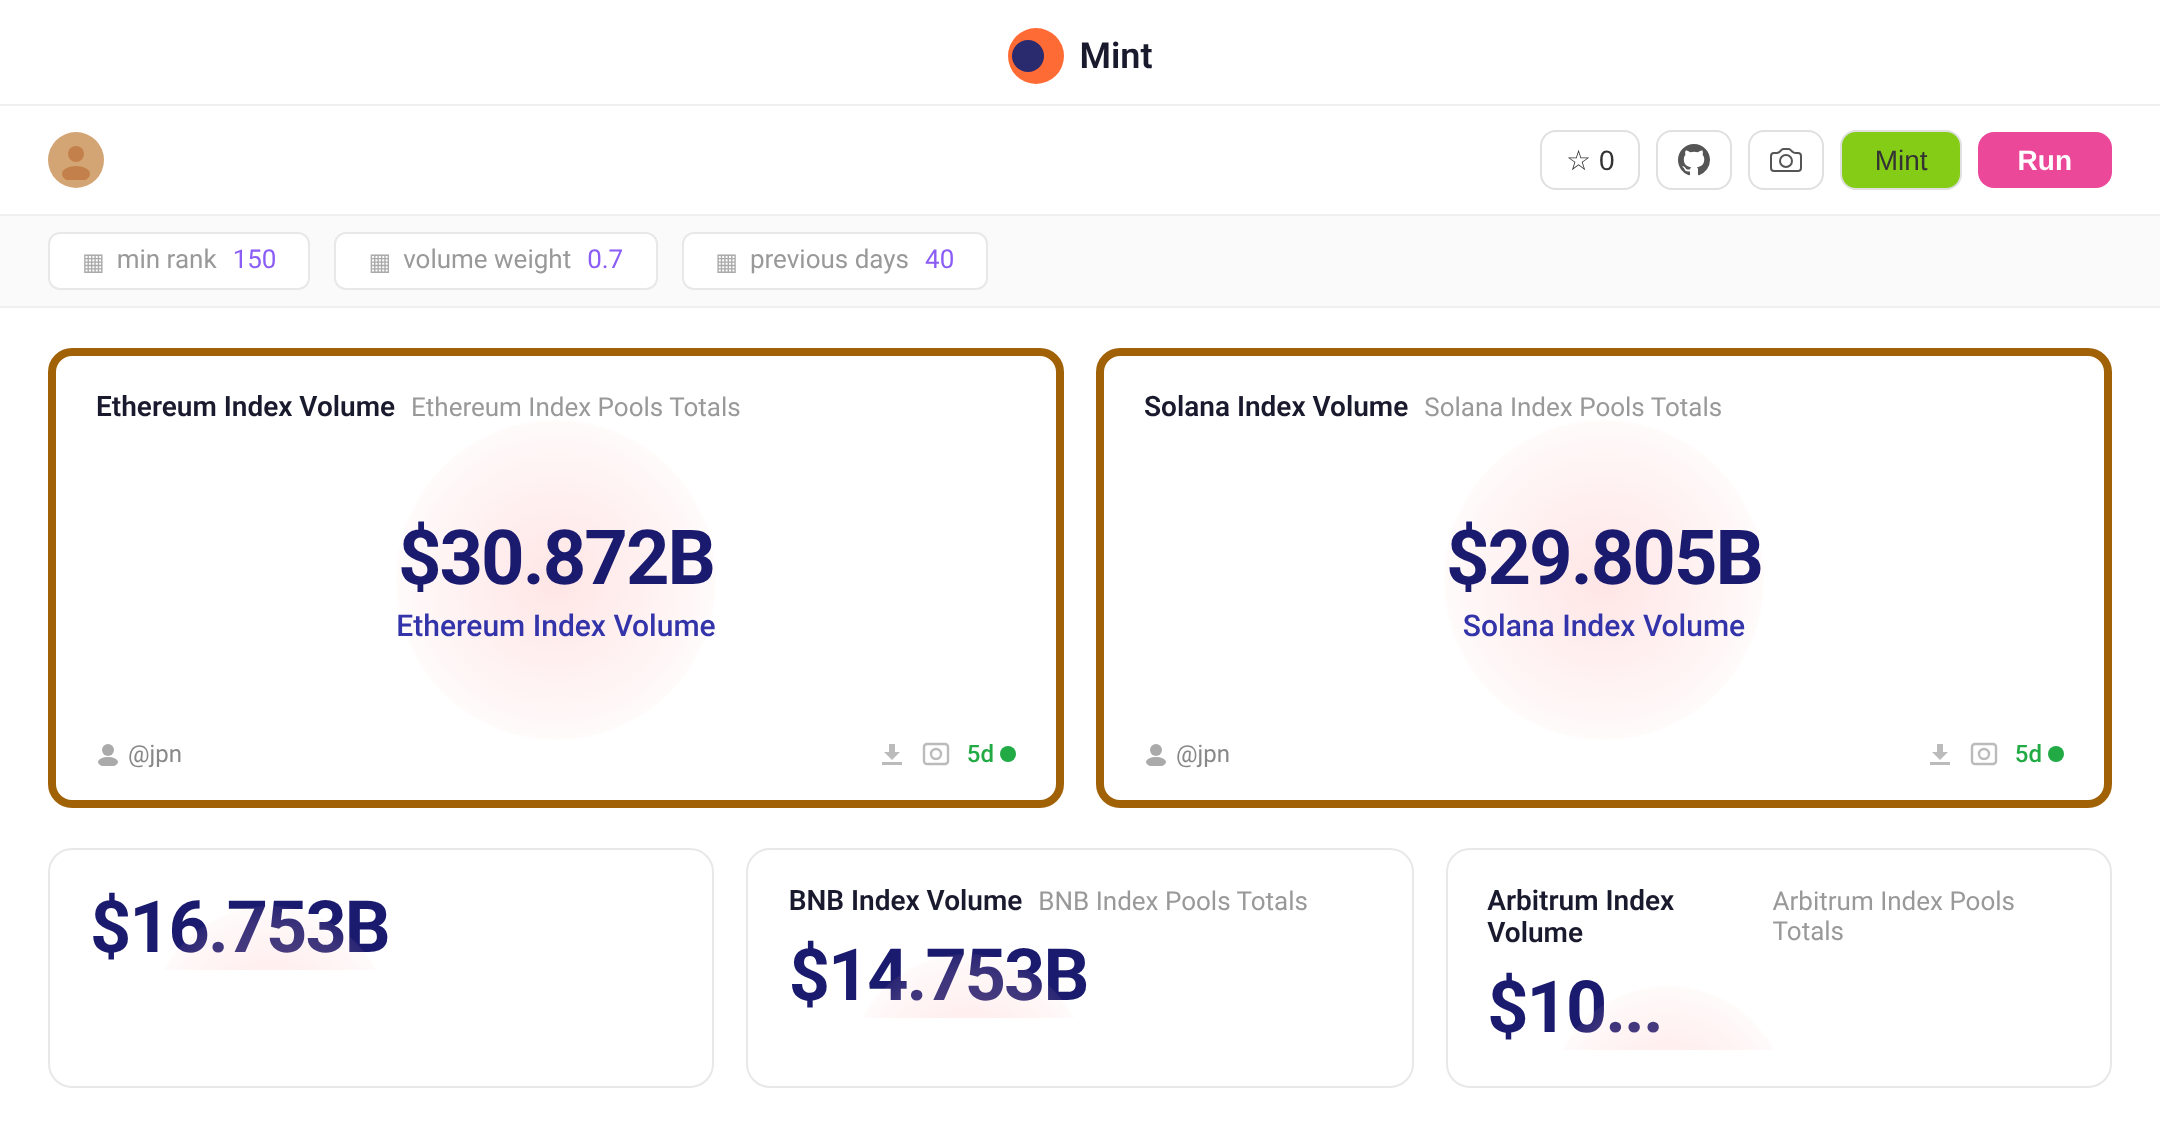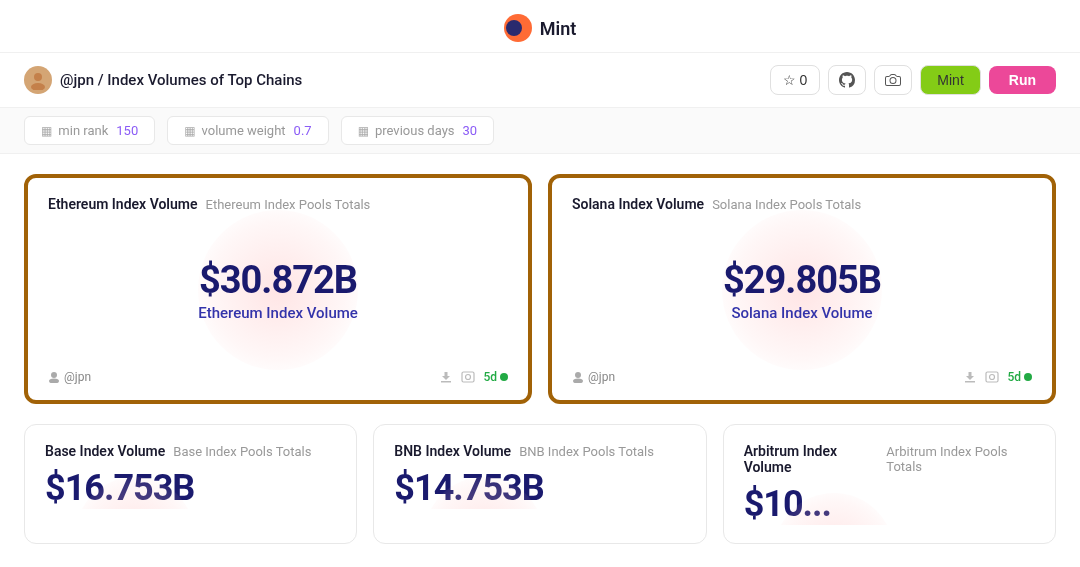--- a/index.html
+++ b/index.html
@@ -300,21 +300,20 @@
 </div>
 
 <div class="toolbar">
   <div class="toolbar-left">
     <div class="user-avatar">
       <svg width="20" height="20" viewBox="0 0 20 20" xmlns="http://www.w3.org/2000/svg">
         <circle cx="10" cy="7" r="4" fill="#c4804a"></circle>
         <ellipse cx="10" cy="17" rx="7" ry="4" fill="#c4804a"></ellipse>
       </svg>
     </div>
-    <span class="breadcrumb-text">@jpn / Index Volumes of Top Chains</span>
   </div>
   <div class="toolbar-right">
     <button class="toolbar-btn star-btn">
       <span>☆</span>
       <span>0</span>
     </button>
     <button class="icon-btn">
       <svg width="16" height="16" viewBox="0 0 16 16" fill="#555" xmlns="http://www.w3.org/2000/svg">
         <path d="M8 0C3.58 0 0 3.58 0 8c0 3.54 2.29 6.53 5.47 7.59.4.07.55-.17.55-.38 0-.19-.01-.82-.01-1.49-2.01.37-2.53-.49-2.69-.94-.09-.23-.48-.94-.82-1.13-.28-.15-.68-.52-.01-.53.63-.01 1.08.58 1.23.82.72 1.21 1.87.87 2.33.66.07-.52.28-.87.51-1.07-1.78-.2-3.64-.89-3.64-3.95 0-.87.31-1.59.82-2.15-.08-.2-.36-1.02.08-2.12 0 0 .67-.21 2.2.82.64-.18 1.32-.27 2-.27.68 0 1.36.09 2 .27 1.53-1.04 2.2-.82 2.2-.82.44 1.1.16 1.92.08 2.12.51.56.82 1.27.82 2.15 0 3.07-1.87 3.75-3.65 3.95.29.25.54.73.54 1.48 0 1.07-.01 1.93-.01 2.2 0 .21.15.46.55.38A8.013 8.013 0 0016 8c0-4.42-3.58-8-8-8z"></path>
       </svg>
@@ -337,21 +336,21 @@
     <span class="param-value">150</span>
   </div>
   <div class="param-item">
     <span class="param-icon">▦</span>
     <span class="param-name">volume weight</span>
     <span class="param-value">0.7</span>
   </div>
   <div class="param-item">
     <span class="param-icon">▦</span>
     <span class="param-name">previous days</span>
-    <span class="param-value">30</span>
+    <span class="param-value">40</span>
   </div>
 </div>
 
 <div class="main-grid">
 
   <div class="card">
     <div class="card-header">
       <span class="card-title">Ethereum Index Volume</span>
       <span class="card-subtitle">Ethereum Index Pools Totals</span>
     </div>
@@ -418,24 +417,20 @@
         </div>
       </div>
     </div>
   </div>
 
 </div>
 
 <div class="bottom-grid">
 
   <div class="card-partial">
-    <div class="card-header">
-      <span class="card-title">Base Index Volume</span>
-      <span class="card-subtitle">Base Index Pools Totals</span>
-    </div>
     <div style="position:relative; overflow:hidden;">
       <div style="position:absolute; width:120px; height:120px; border-radius:50%; background:radial-gradient(circle, rgba(255,180,180,0.35) 0%, rgba(255,200,200,0.15) 60%, transparent 80%); top:10px; left:30px;"></div>
       <span class="partial-number">$16.753B</span>
     </div>
   </div>
 
   <div class="card-partial">
     <div class="card-header">
       <span class="card-title">BNB Index Volume</span>
       <span class="card-subtitle">BNB Index Pools Totals</span>

